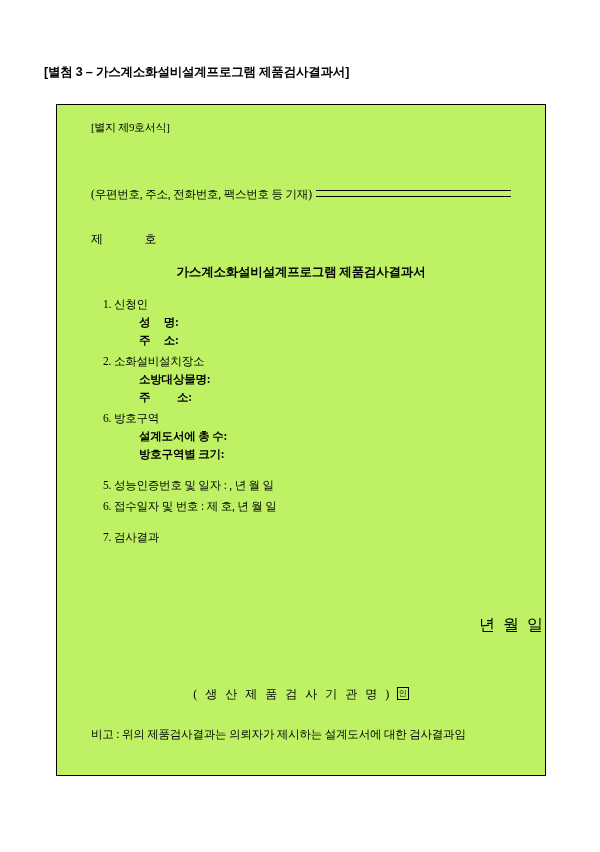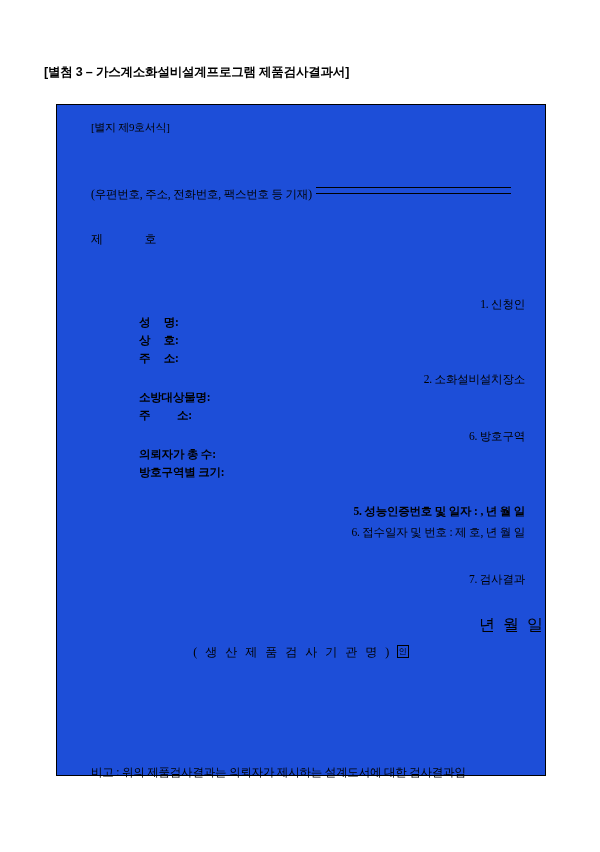--- a/index.html
+++ b/index.html
@@ -33,21 +33,21 @@
     white-space: nowrap;
   }
   .form-box {
     position: absolute;
     left: 56px;
     top: 104px;
     width: 490px;
     height: 672px;
     border: 1px solid #000000;
     box-sizing: border-box;
-    background: #1d4ed8;
+    background: #bef264;
   }
   .inner {
     position: relative;
     width: 100%;
     height: 100%;
   }
   .form-no {
     position: absolute;
     left: 34px;
     top: 15px;
@@ -65,21 +65,21 @@
     font-weight: normal;
   }
   .addr-line {
     position: absolute;
     left: 34px;
     top: 82px;
     width: 420px;
     font-size: 11.5px;
     letter-spacing: -0.2px;
     display: flex;
-    align-items: flex-start;
+    align-items: center;
   }
   .addr-text {
     white-space: nowrap;
   }
   .addr-rule {
     flex: 1;
     height: 5px;
     border-bottom: 1px solid #000;
     border-top: 1px solid #000;
     margin-left: 4px;
@@ -112,42 +112,41 @@
     top: 192px;
     right: 20px;
     font-size: 11.5px;
     letter-spacing: -0.2px;
   }
   .item {
     margin-bottom: 6px;
   }
   .item-label {
     white-space: nowrap;
-    text-align: right;
   }
   .sub {
     margin-left: 36px;
     margin-top: 3px;
     white-space: pre;
     font-weight: bold;
   }
   .date-line {
     position: absolute;
     left: 0;
     right: 0;
     top: 510px;
     text-align: right;
     font-size: 16px;
     letter-spacing: 2px;
   }
   .issuer-line {
     position: absolute;
     left: 0;
     right: 0;
-    top: 539px;
+    top: 581px;
     text-align: center;
     font-size: 12px;
     letter-spacing: 2.5px;
   }
   .seal {
     display: inline-block;
     border: 1px solid #000;
     font-size: 8px;
     line-height: 9px;
     padding: 1px 1px;
@@ -155,21 +154,20 @@
     vertical-align: 2px;
     letter-spacing: 0;
   }
   .note {
     position: absolute;
     left: 34px;
     top: 622px;
     font-size: 11.5px;
     letter-spacing: -0.2px;
     white-space: nowrap;
-    margin-top: 38px;
   }
 </style>
 </head>
 <body>
 
 <div class="page">
 
   <div class="doc-heading">[별첨 3 – 가스계소화설비설계프로그램 제품검사결과서]</div>
 
   <div class="form-box">
@@ -182,52 +180,52 @@
         <span class="addr-text">(우편번호, 주소, 전화번호, 팩스번호 등 기재)</span>
         <span class="addr-rule"></span>
       </div>
 
       <div class="doc-number">
         <span>제</span>
         <span class="spacer"></span>
         <span>호</span>
       </div>
 
+      <div class="form-title">가스계소화설비설계프로그램 제품검사결과서</div>
 
       <div class="items">
 
         <div class="item">
           <div class="item-label">1. 신청인</div>
           <div class="sub">성     명:</div>
-          <div class="sub">상     호:</div>
           <div class="sub">주     소:</div>
         </div>
 
         <div class="item">
           <div class="item-label">2. 소화설비설치장소</div>
           <div class="sub">소방대상물명:</div>
           <div class="sub">주          소:</div>
         </div>
 
         <div class="item">
           <div class="item-label">6. 방호구역</div>
-          <div class="sub">의뢰자가 총 수:</div>
+          <div class="sub">설계도서에 총 수:</div>
           <div class="sub">방호구역별 크기:</div>
         </div>
 
 
-        <div class="item" style="margin-top:24px;font-weight:bold;">
+        <div class="item" style="margin-top:16px;">
           <div class="item-label">5. 성능인증번호 및 일자 :            ,        년    월    일</div>
         </div>
 
         <div class="item" style="margin-top:0;">
           <div class="item-label">6. 접수일자 및 번호 : 제        호,       년    월    일</div>
         </div>
 
-        <div class="item" style="margin-top:32px;">
+        <div class="item" style="margin-top:16px;">
           <div class="item-label">7. 검사결과</div>
         </div>
 
       </div>
 
       <div class="date-line">년    월    일</div>
 
       <div class="issuer-line">
         <span>( 생 산 제 품 검 사 기 관 명 )</span><span class="seal">인</span>
       </div>

